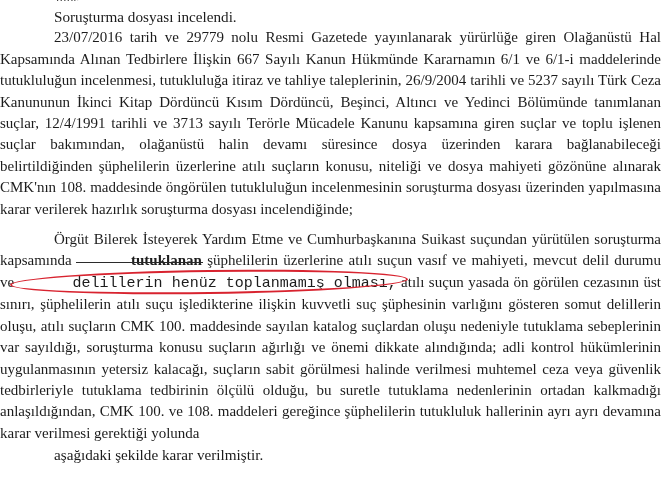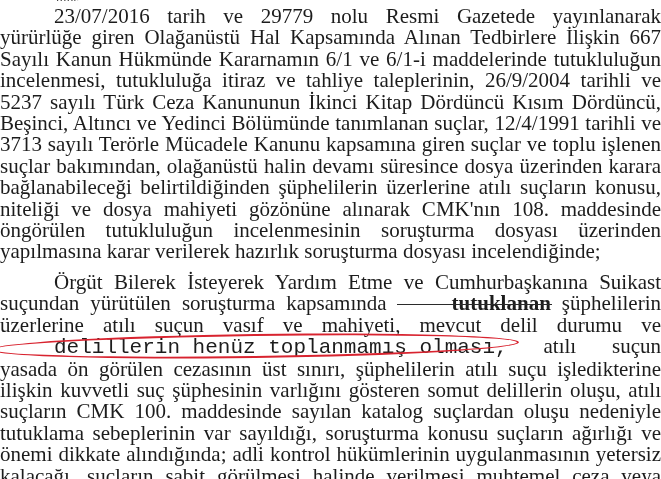--- a/index.html
+++ b/index.html
@@ -30,21 +30,21 @@
     letter-spacing: 0.2px;
     white-space: nowrap;
     overflow: hidden;
     height: 8px;
   }
   .doc-body {
     padding-top: 6px;
   }
   p.para {
     margin: 0 0 0 0;
-    font-size: 21px;
+    font-size: 15px;
     line-height: 21.4px;
     text-align: justify;
     text-justify: inter-word;
     color: #1c1c1c;
   }
   p.para.indent {
     text-indent: 54px;
   }
   p.first-line {
     margin: 0;
@@ -105,20 +105,21 @@
 </style>
 </head>
 <body>
 
 <div class="page">
 
   <div class="clipped-top">muş</div>
 
   <div class="doc-body">
 
+    <p class="first-line">Soruşturma dosyası incelendi.</p>
 
 
     <p class="para indent">23/07/2016 tarih ve 29779 nolu Resmi Gazetede yayınlanarak yürürlüğe giren Olağanüstü Hal Kapsamında Alınan Tedbirlere İlişkin 667 Sayılı Kanun Hükmünde Kararnamın 6/1 ve 6/1-i maddelerinde tutukluluğun incelenmesi, tutukluluğa itiraz ve tahliye taleplerinin, 26/9/2004 tarihli ve 5237 sayılı Türk Ceza Kanununun İkinci Kitap Dördüncü Kısım Dördüncü, Beşinci, Altıncı ve Yedinci Bölümünde tanımlanan suçlar, 12/4/1991 tarihli ve 3713 sayılı Terörle Mücadele Kanunu kapsamına giren suçlar ve toplu işlenen suçlar bakımından, olağanüstü halin devamı süresince dosya üzerinden karara bağlanabileceği belirtildiğinden şüphelilerin üzerlerine atılı suçların konusu, niteliği ve dosya mahiyeti gözönüne alınarak CMK'nın 108. maddesinde öngörülen tutukluluğun incelenmesinin soruşturma dosyası üzerinden yapılmasına karar verilerek hazırlık soruşturma dosyası incelendiğinde;</p>
 
     <div class="gap"></div>
 
     <p class="para indent"><span>Örgüt Bilerek İsteyerek Yardım Etme ve Cumhurbaşkanına Suikast suçundan yürütülen soruşturma kapsamında</span> <span class="strike-word">tutuklanan</span> <span>şüphelilerin üzerlerine atılı suçun vasıf ve mahiyeti, mevcut delil durumu ve</span> <span class="highlight-wrap"><span class="ellipse"></span><span>delillerin henüz toplanmamış olması,</span></span> <span>atılı suçun yasada ön görülen cezasının üst sınırı, şüphelilerin atılı suçu işledikterine ilişkin kuvvetli suç şüphesinin varlığını gösteren somut delillerin oluşu, atılı suçların CMK 100. maddesinde sayılan katalog suçlardan oluşu nedeniyle tutuklama sebeplerinin var sayıldığı, soruşturma konusu suçların ağırlığı ve önemi dikkate alındığında; adli kontrol hükümlerinin uygulanmasının yetersiz kalacağı, suçların sabit görülmesi halinde verilmesi muhtemel ceza veya güvenlik tedbirleriyle tutuklama tedbirinin ölçülü olduğu, bu suretle tutuklama nedenlerinin ortadan kalkmadığı anlaşıldığından, CMK 100. ve 108. maddeleri gereğince şüphelilerin tutukluluk hallerinin ayrı ayrı devamına karar verilmesi gerektiği yolunda</span></p>
 
     <p class="last-line">aşağıdaki şekilde karar verilmiştir.</p>
 

